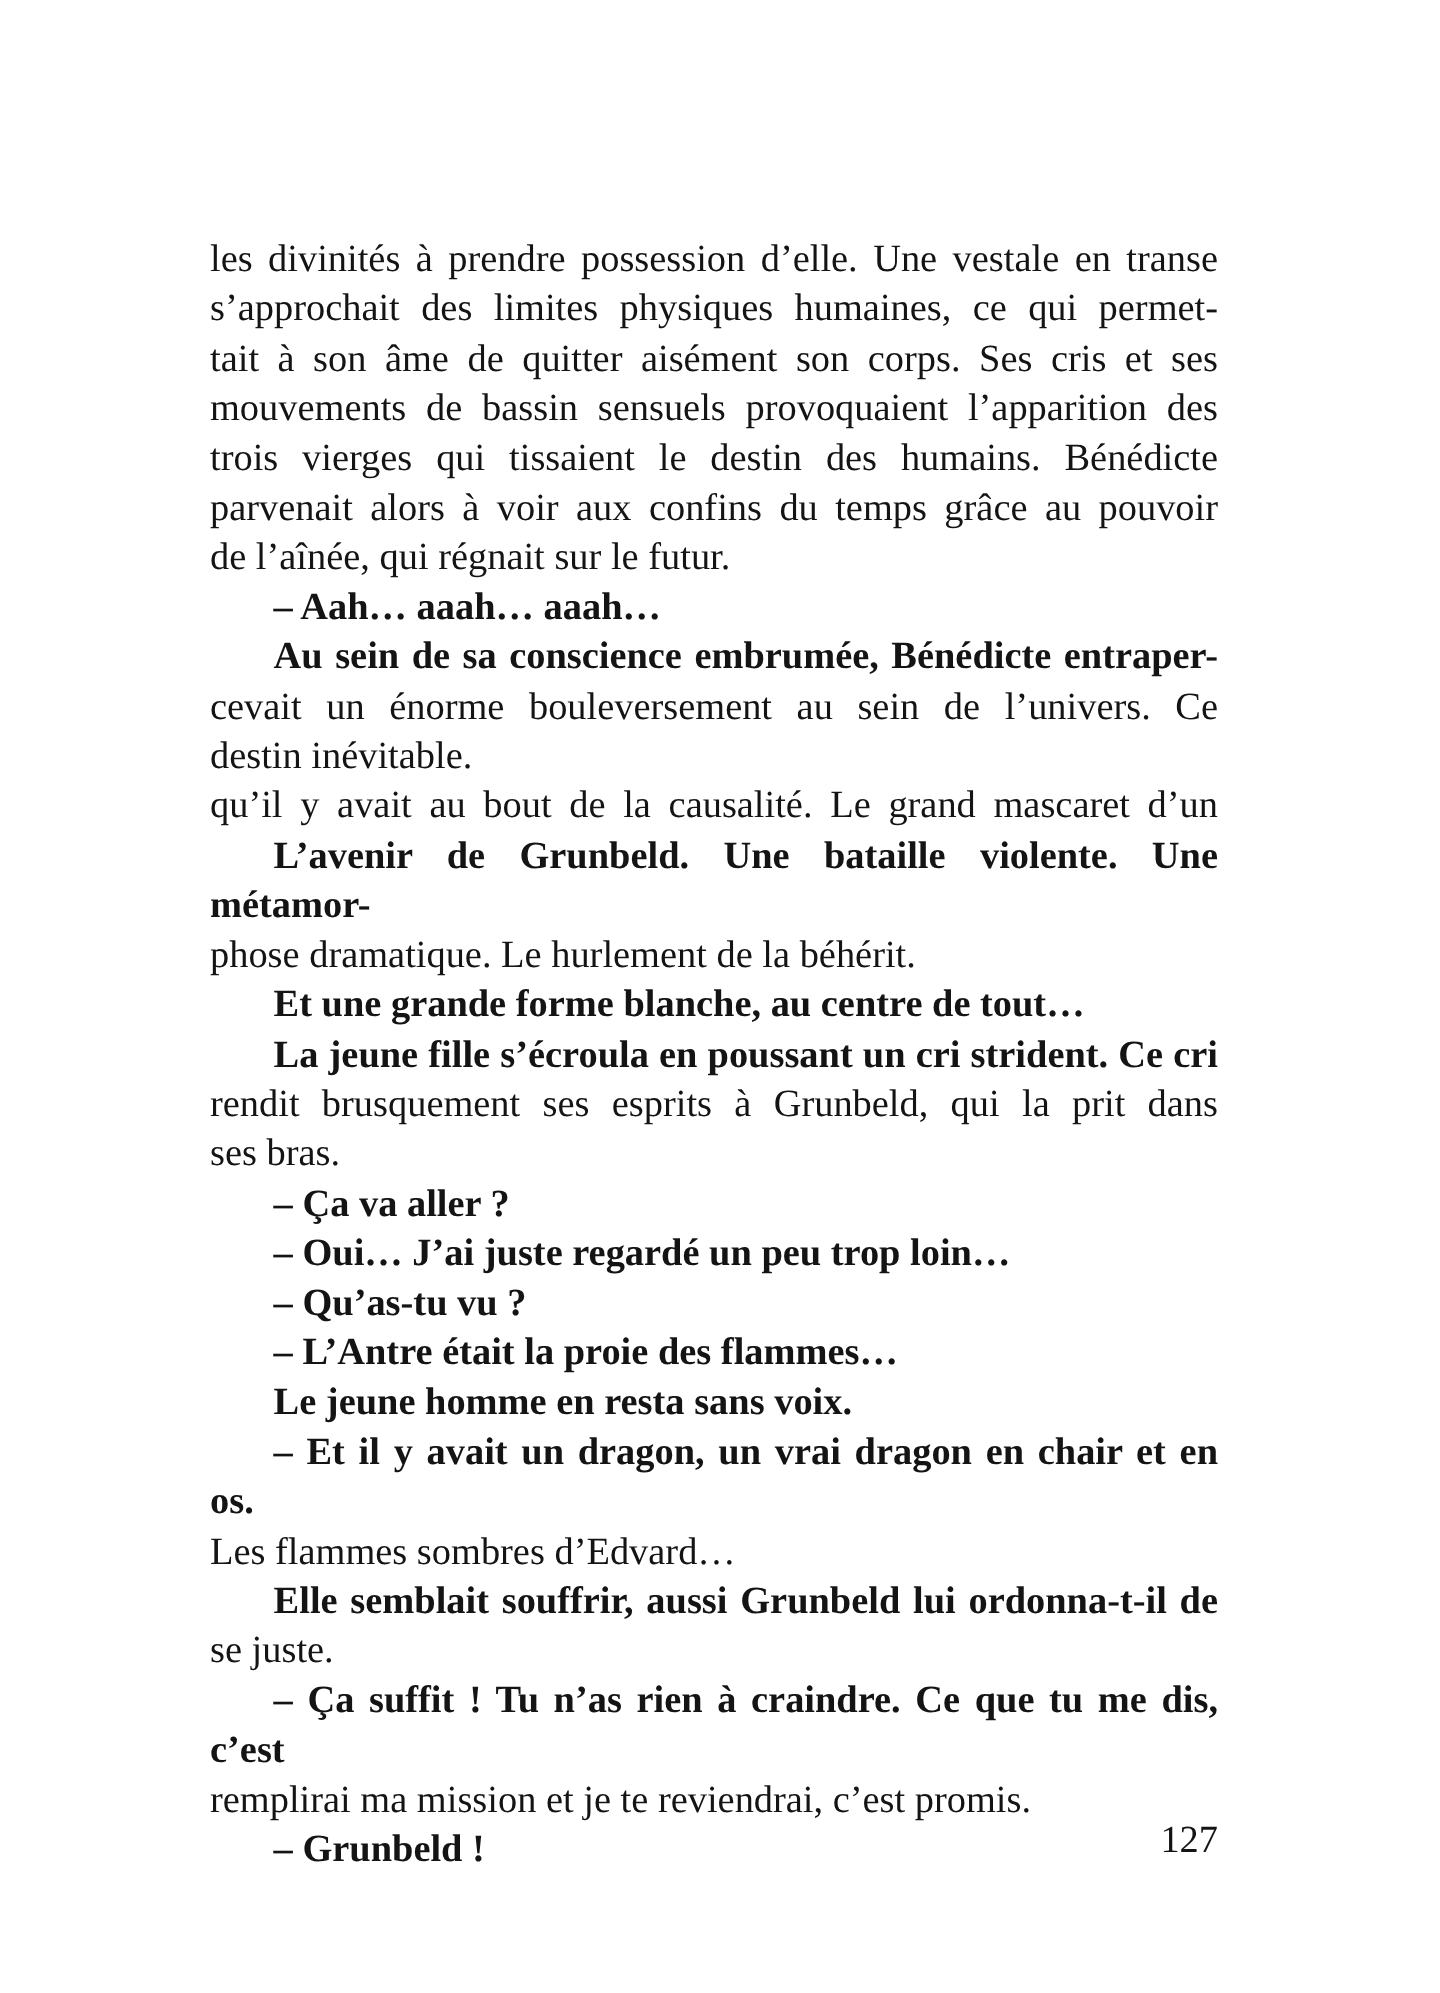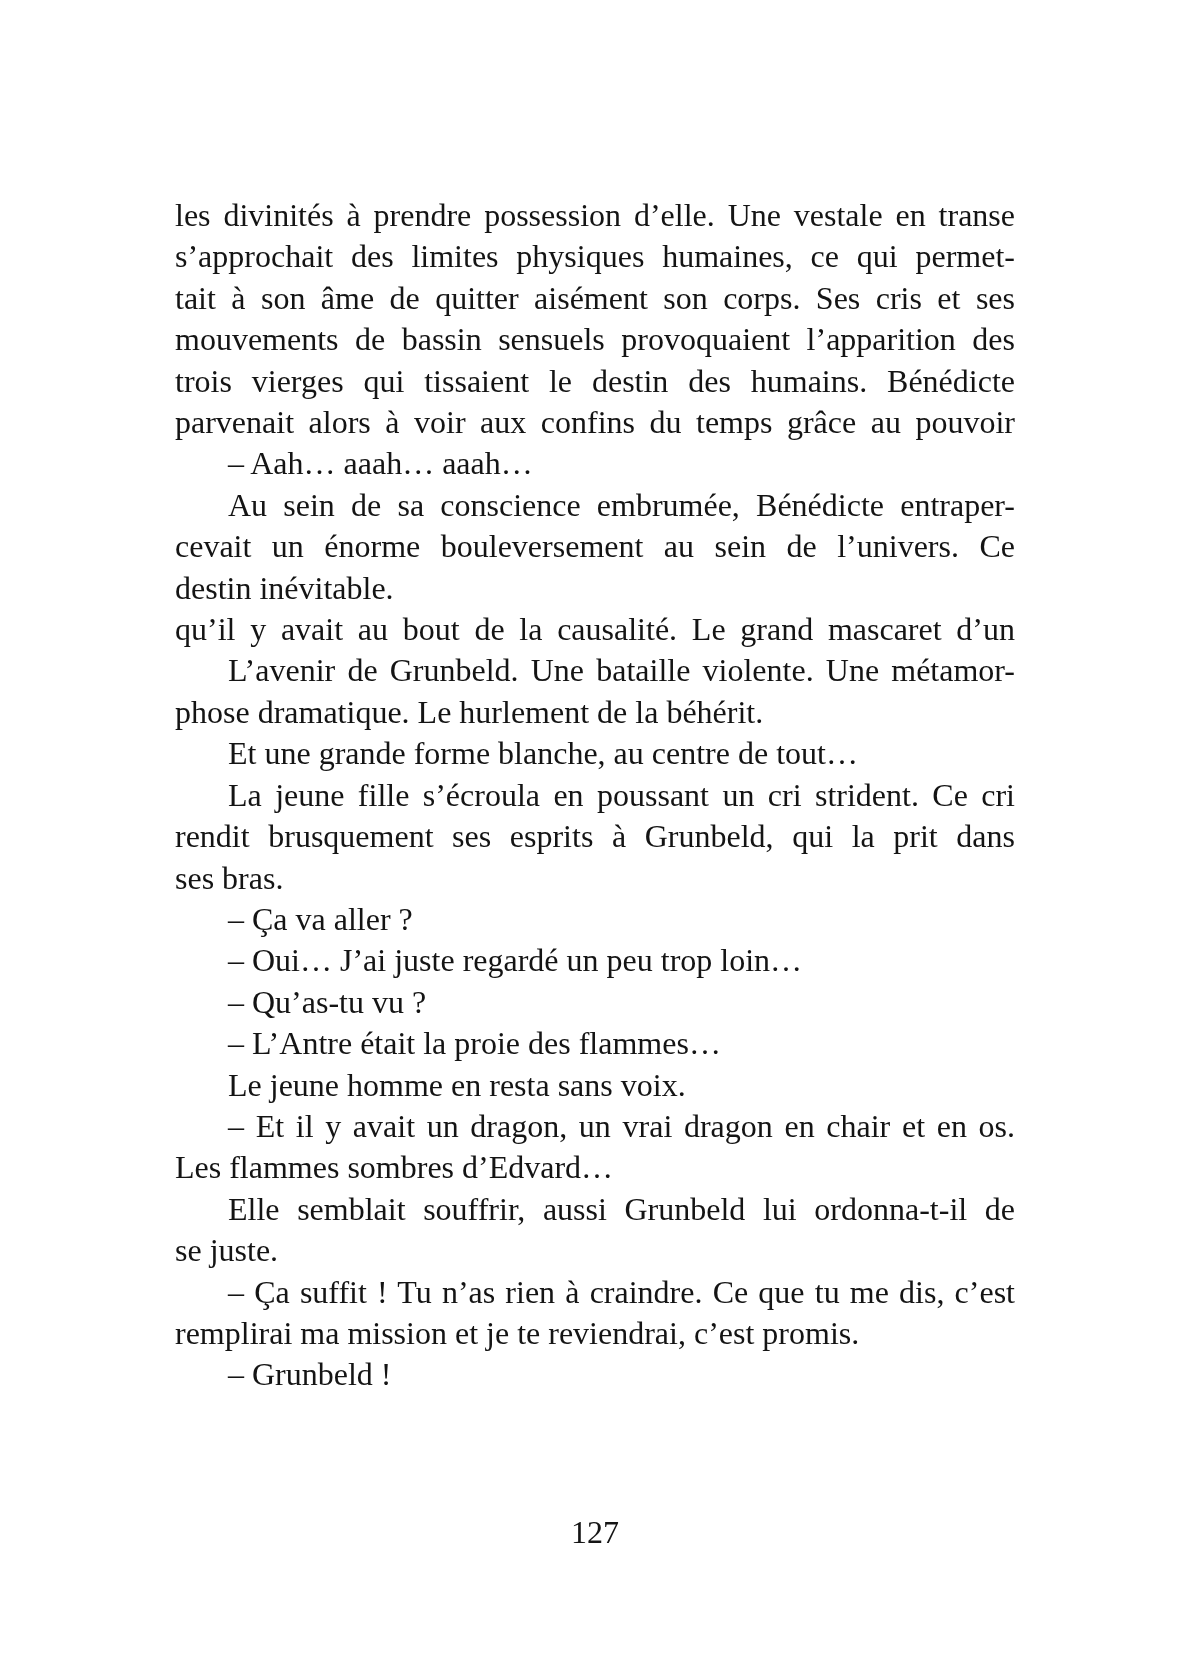--- a/index.html
+++ b/index.html
@@ -25,43 +25,44 @@
     font-size: 32px;
     line-height: 41.4px;
     font-kerning: normal;
   }
   .para { margin: 0; padding: 0; }
   .line { text-align: left; white-space: normal; }
   .line.just {
     text-align: justify;
     text-align-last: justify;
   }
-  .para.indent .line:first-child { text-indent: 53px; }
+  .para.indent .line:first-child { text-indent: 53px; font-weight: bold; }
   .page-number {
     position: absolute;
     left: 175px;
     top: 1514px;
     width: 840px;
-    text-align: center;
+    text-align: right;
     font-size: 32px;
     line-height: 36px;
   }
 </style>
 </head>
 <body>
 
 <div class="page">
   <div class="text-block">
       <div class="para">
         <div class="line just">les divinités à prendre possession d’elle. Une vestale en transe</div>
         <div class="line just">s’approchait des limites physiques humaines, ce qui permet-</div>
         <div class="line just">tait à son âme de quitter aisément son corps. Ses cris et ses</div>
         <div class="line just">mouvements de bassin sensuels provoquaient l’apparition des</div>
         <div class="line just">trois vierges qui tissaient le destin des humains. Bénédicte</div>
         <div class="line just">parvenait alors à voir aux confins du temps grâce au pouvoir</div>
+        <div class="line">de l’aînée, qui régnait sur le futur.</div>
       </div>
       <div class="para indent">
         <div class="line">– Aah… aaah… aaah…</div>
       </div>
       <div class="para indent">
         <div class="line just">Au sein de sa conscience embrumée, Bénédicte entraper-</div>
         <div class="line just">cevait un énorme bouleversement au sein de l’univers. Ce</div>
         <div class="line">destin inévitable.</div>
         <div class="line just">qu’il y avait au bout de la causalité. Le grand mascaret d’un</div>
       </div>

